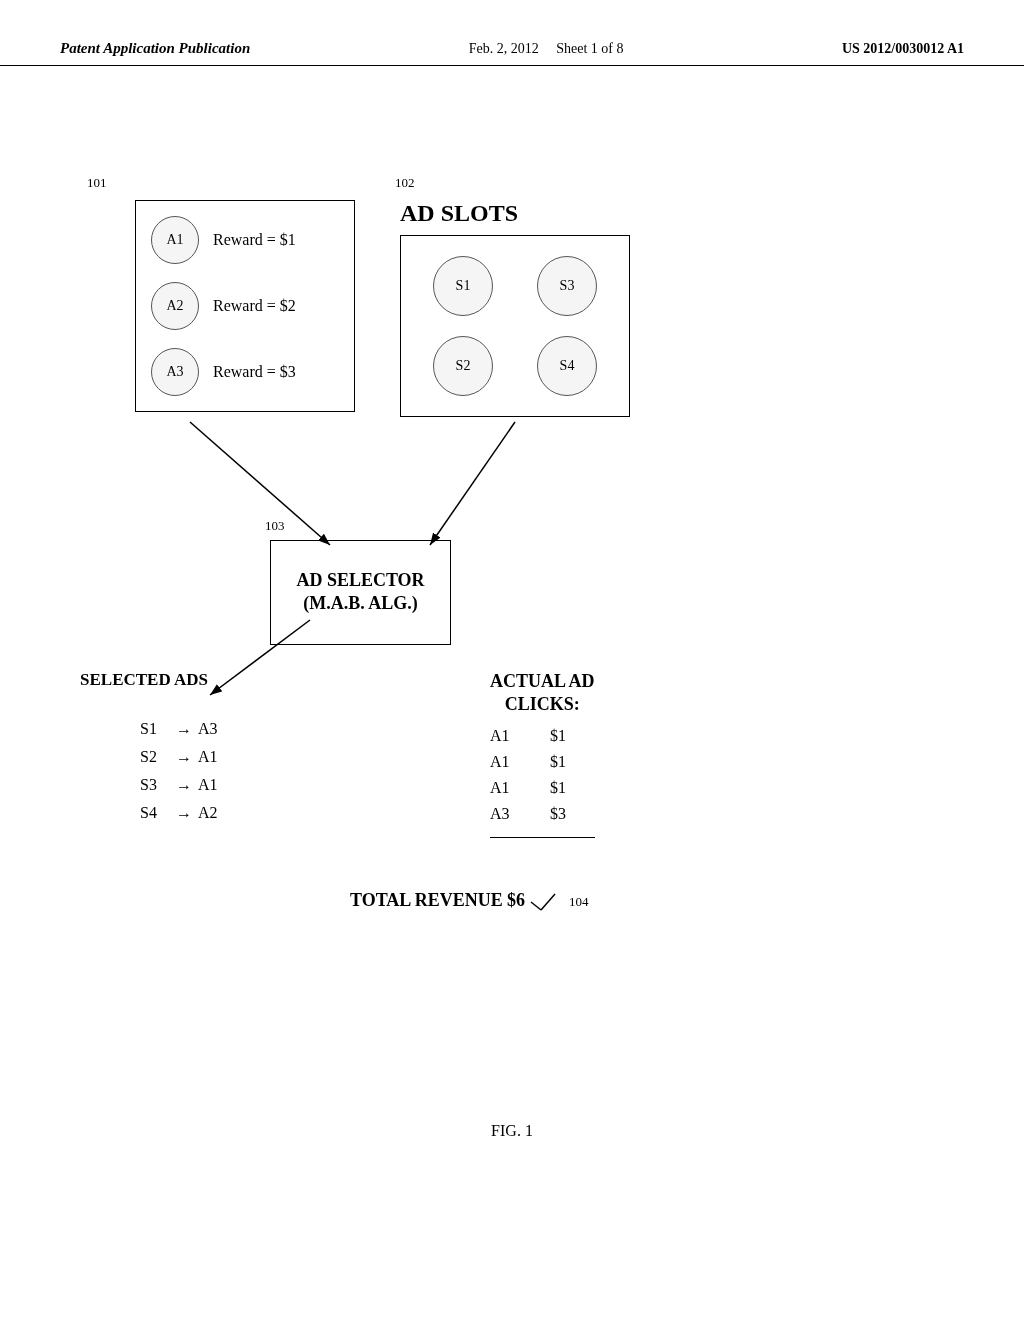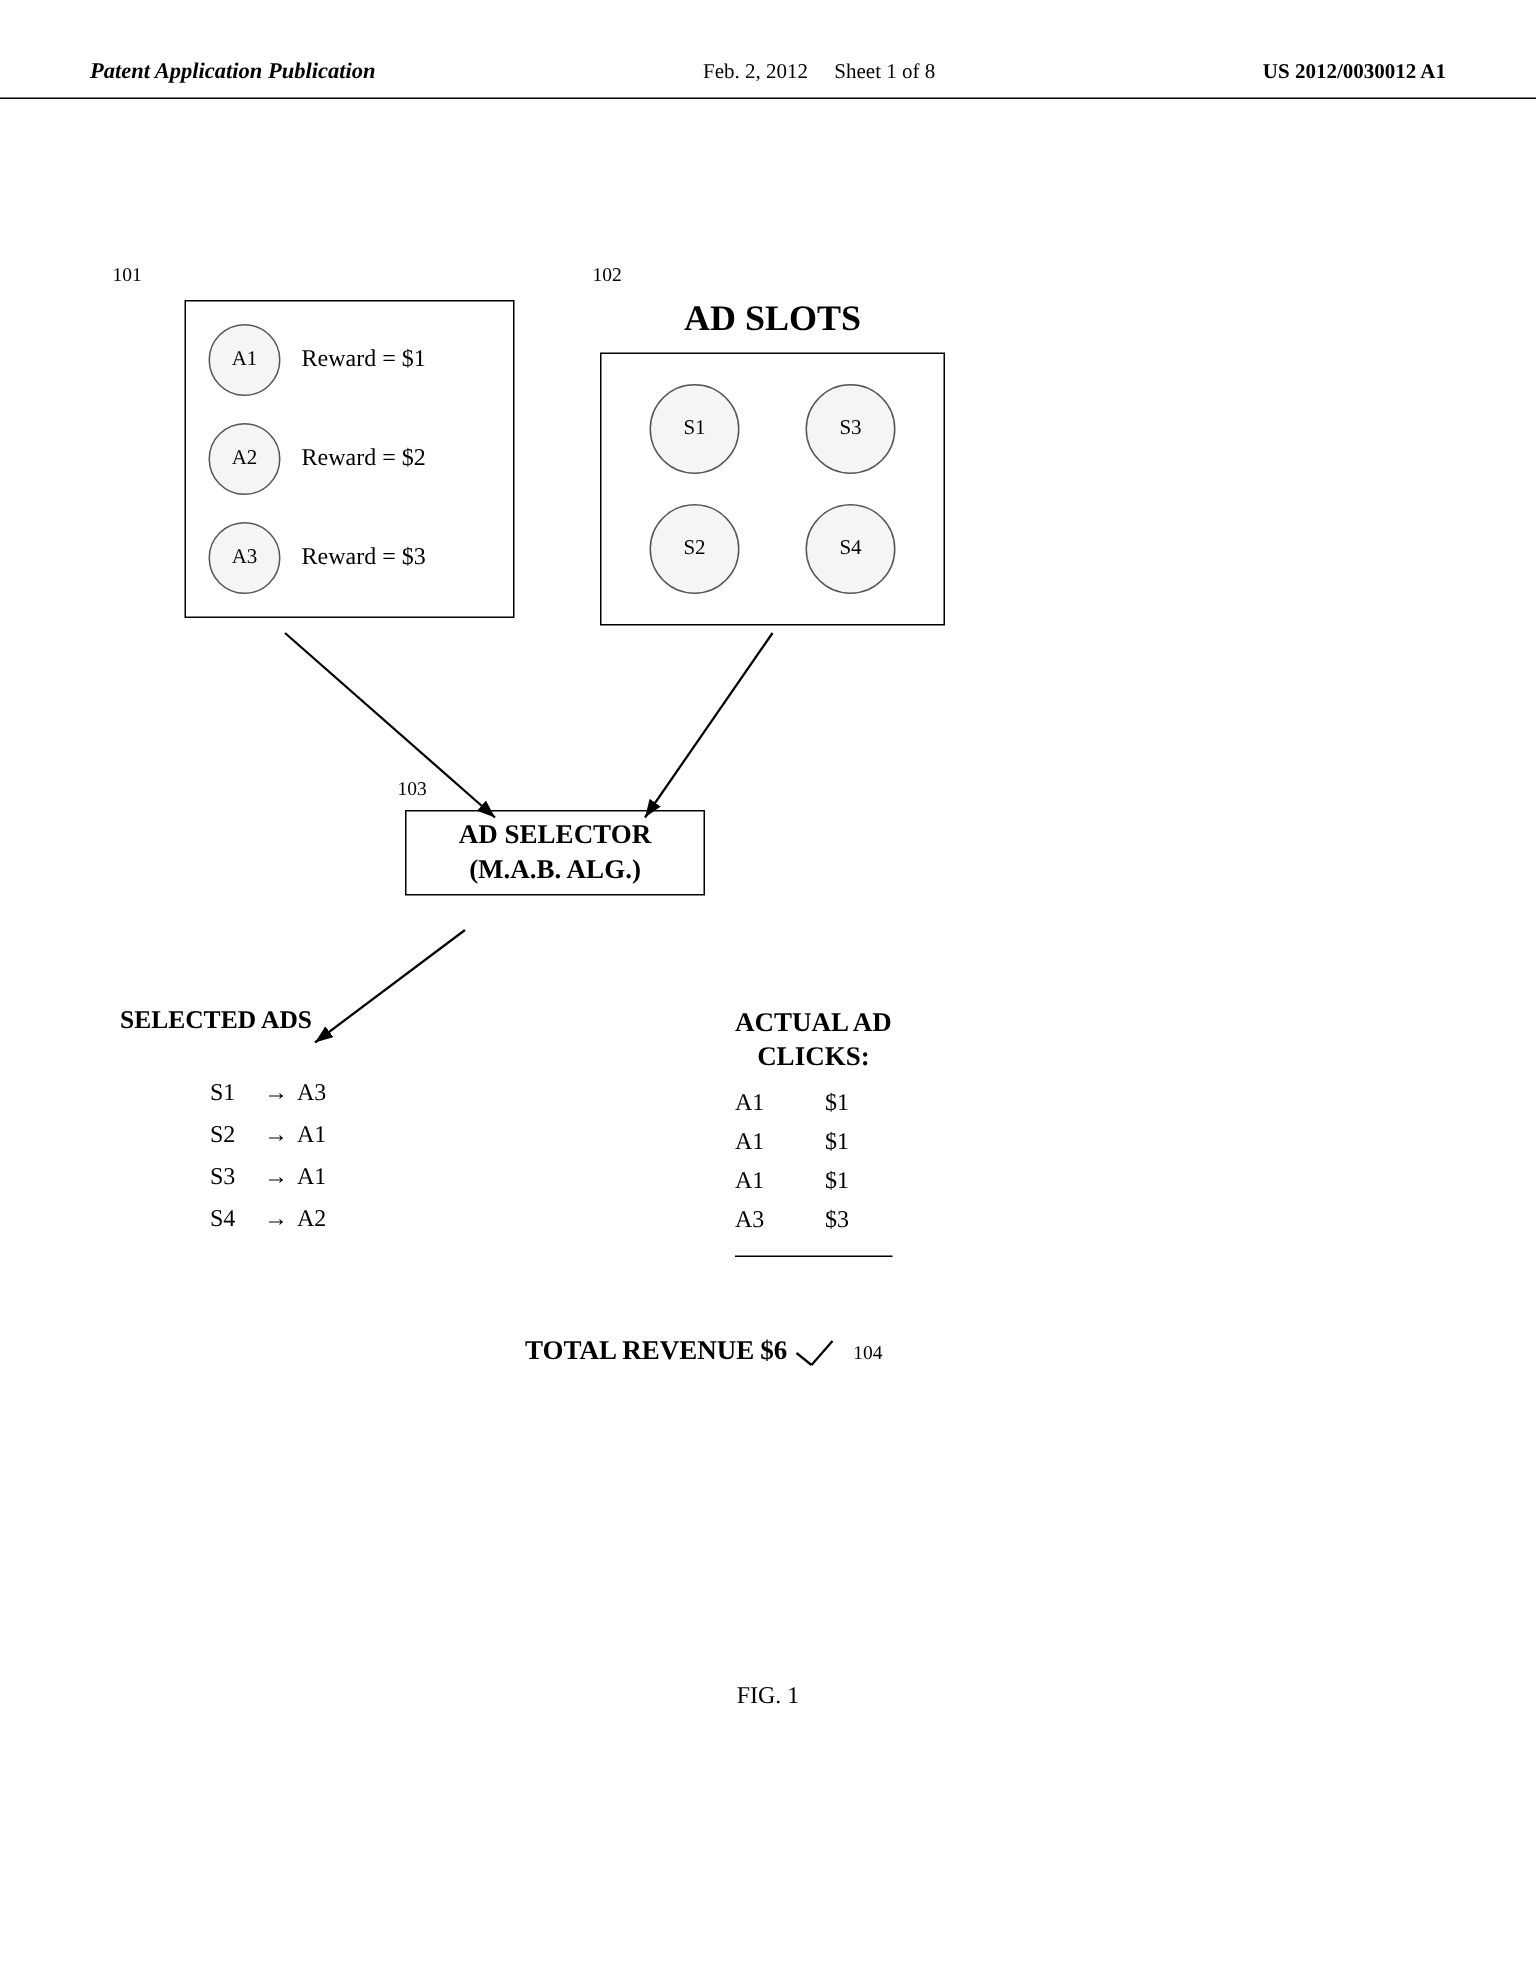--- a/index.html
+++ b/index.html
@@ -48,21 +48,21 @@
       top: 160px;
       left: 60px;
       right: 60px;
       bottom: 120px;
     }
 
     
     .ads-section {
       position: absolute;
       top: 40px;
-      left: 20px;
+      left: 32px;
       padding-left: 43px;
     }
     .ads-label-ref {
       font-size: 13px;
       position: absolute;
       top: -25px;
       left: -5px;
     }
     .ads-title {
       font-size: 24px;
@@ -107,21 +107,21 @@
     }
     .slots-label-ref {
       font-size: 13px;
       position: absolute;
       top: -25px;
       left: -5px;
     }
     .slots-title {
       font-size: 24px;
       font-weight: bold;
-      text-align: center;
+      text-align: left;
       margin-bottom: 8px;
     }
     .slots-box {
       border: 1.5px solid #000;
       width: 230px;
       padding: 20px;
       display: grid;
       grid-template-columns: 1fr 1fr;
       gap: 20px;
       justify-items: center;
@@ -147,22 +147,22 @@
       margin-left: 40px;
     }
     .selector-label-ref {
       font-size: 13px;
       position: absolute;
       top: -22px;
       left: -5px;
     }
     .selector-box {
       border: 1.5px solid #000;
-      width: 200px;
-      padding: 4px 10px;
+      width: 181px;
+      padding: 28px 10px;
       text-align: center;
     }
     .selector-title {
       font-size: 18px;
       font-weight: bold;
       line-height: 1.3;
     }
 
     
     .selected-ads-label {

